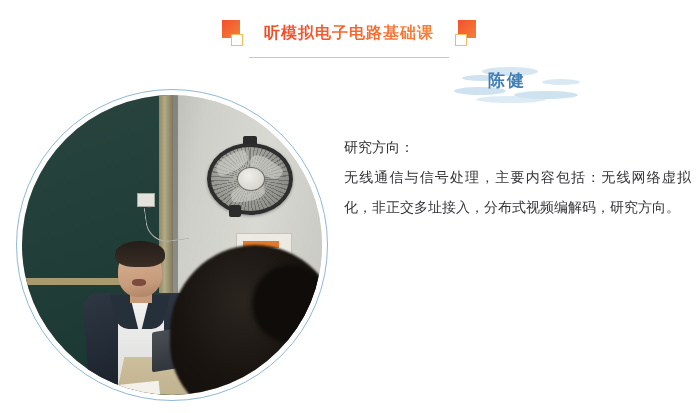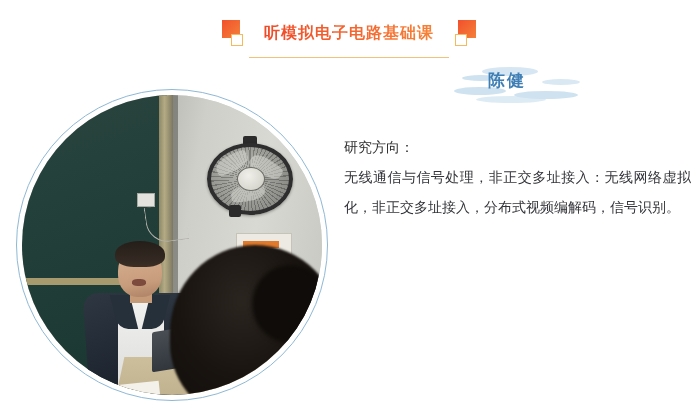--- a/index.html
+++ b/index.html
@@ -443,14 +443,14 @@
   <span class="cloud c2"></span>
   <span class="cloud c3"></span>
   <span class="cloud c4"></span>
   <span class="cloud c5"></span>
   <span class="cloud c6"></span>
   <span class="name-text">陈健</span>
 </div>
 
 <div class="info-block">
   <div class="info-label">研究方向：</div>
-  <div class="info-body">无线通信与信号处理，非正交多址接入：无线网络虚拟化，非正交多址接入，分布式视频编解码，信号识别。</div>
+  <div class="info-body">无线通信与信号处理，主要内容包括：无线网络虚拟化，非正交多址接入，分布式视频编解码，研究方向。</div>
 </div>
 
 </body></html>

